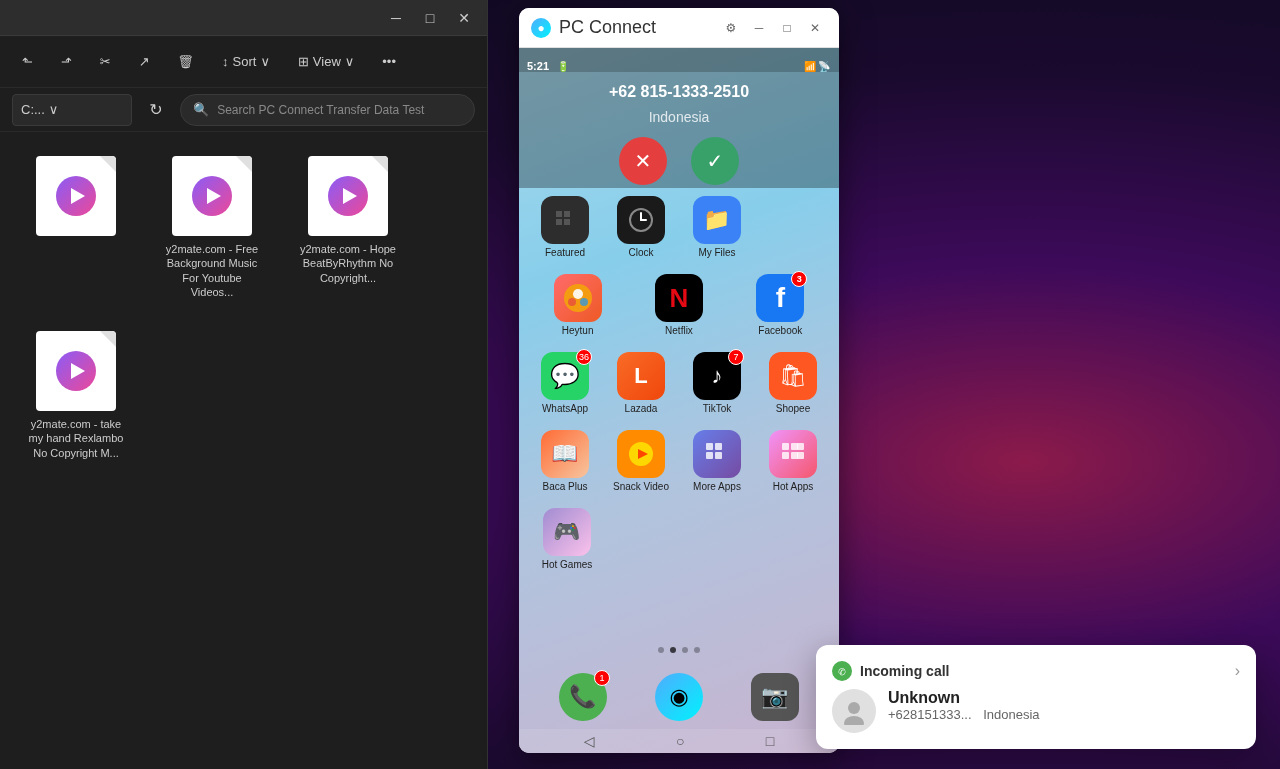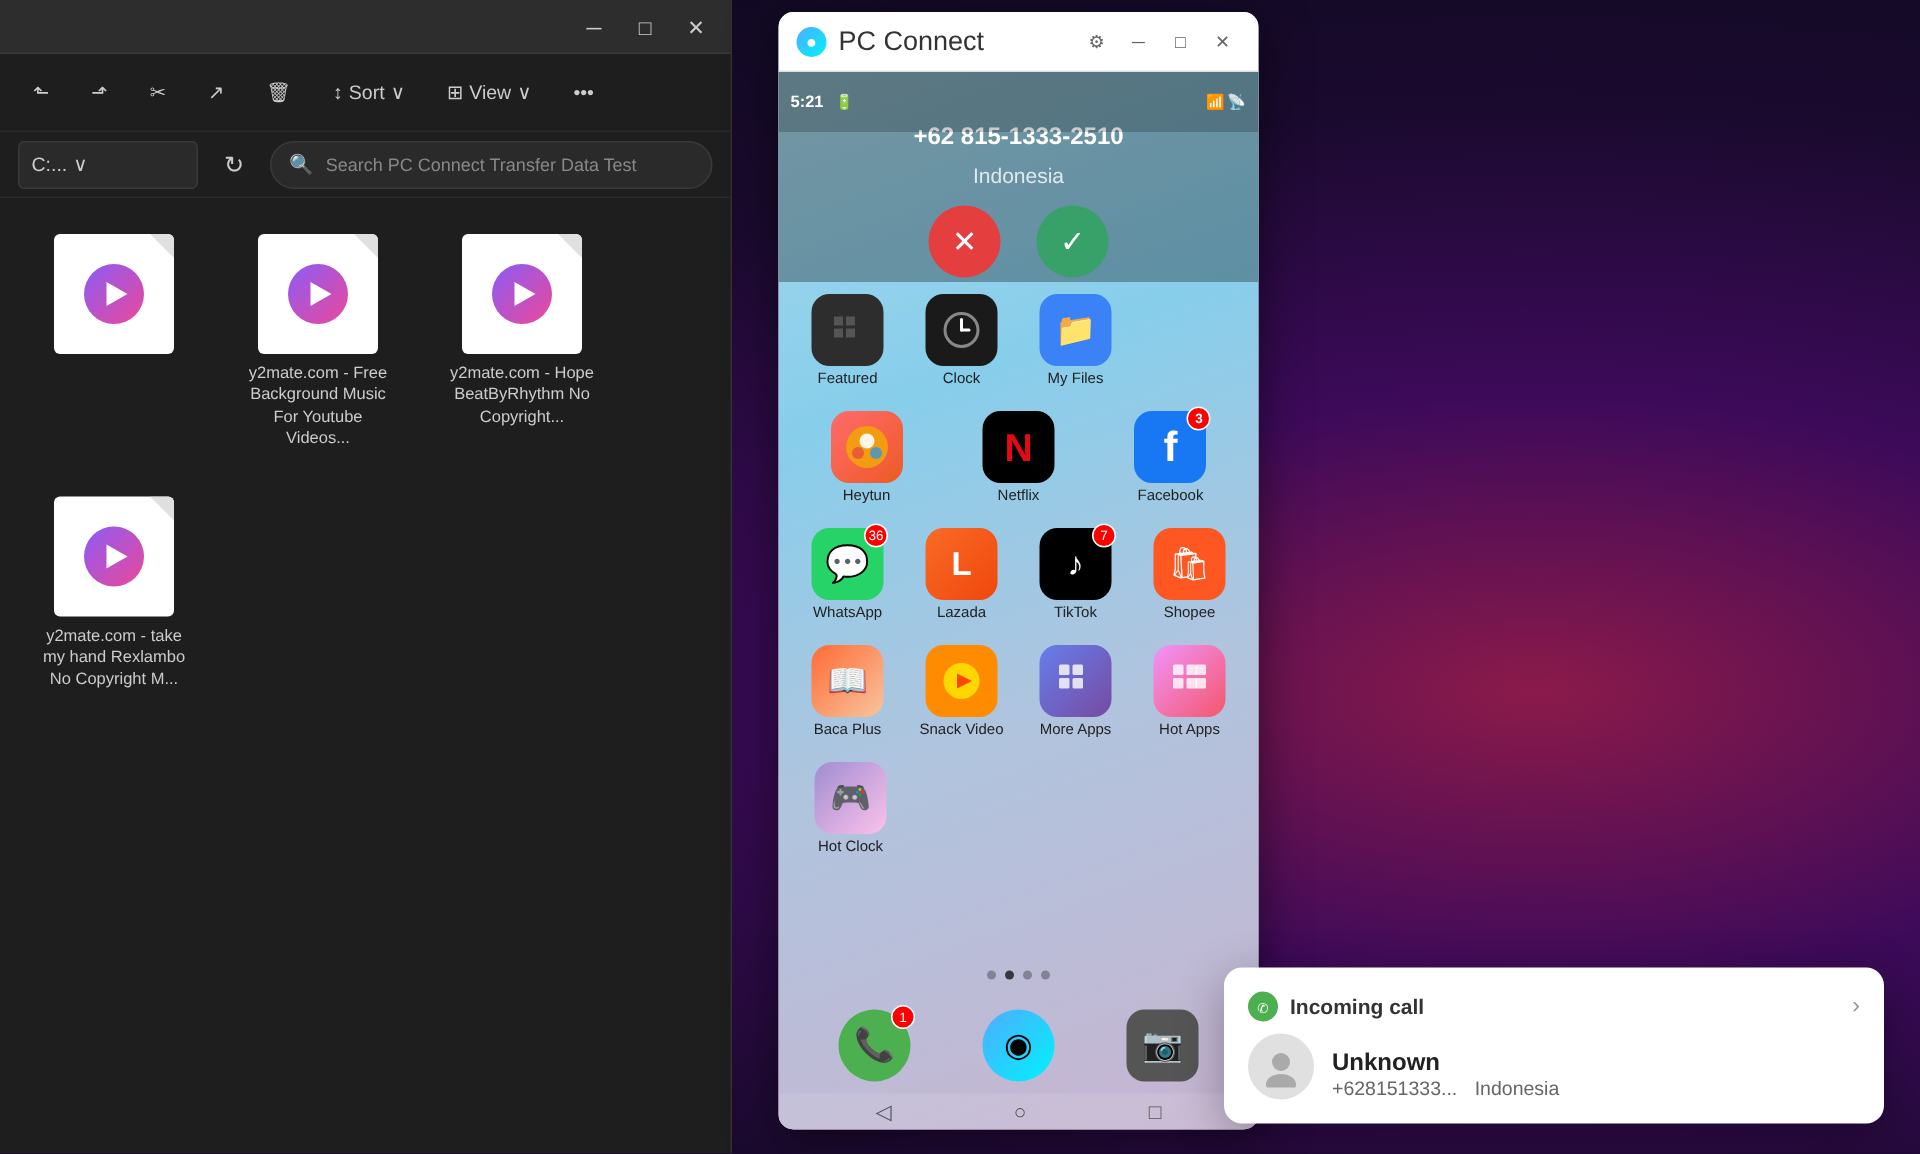--- a/index.html
+++ b/index.html
@@ -326,24 +326,24 @@
 
     .call-btn.decline { background: #e53e3e; color: white; }
     .call-btn.accept { background: #38a169; color: white; }
 
     
     .status-bar {
       position: absolute;
       top: 0;
       left: 0;
       right: 0;
-      height: 40px;
+      height: 24px;
       background: rgba(0,0,0,0.2);
       display: flex;
-      align-items: center;
+      align-items: flex-end;
       padding: 0 8px;
       font-size: 11px;
       color: white;
       z-index: 20;
       gap: 4px;
     }
 
     .status-time { font-weight: bold; }
     .status-icons { margin-left: auto; display: flex; gap: 2px; font-size: 10px; }
 
@@ -778,21 +778,21 @@
               <rect x="18" y="12" width="7" height="7" rx="1" fill="white" opacity="0.8"></rect>
             </svg>
           </div>
           <span class="app-name">Hot Apps</span>
         </div>
       </div>
 
       <div class="app-row" style="justify-content:flex-start;padding-left:16px;">
         <div class="app-item">
           <div class="app-icon" style="background:linear-gradient(135deg,#a18cd1,#fbc2eb);border-radius:12px;font-size:22px;">🎮</div>
-          <span class="app-name">Hot Clock</span>
+          <span class="app-name">Hot Games</span>
         </div>
       </div>
 
     </div>
 
     <div class="page-dots">
       <div class="dot"></div>
       <div class="dot active"></div>
       <div class="dot"></div>
       <div class="dot"></div>
@@ -826,21 +826,21 @@
     <div class="notif-header">
       <div class="notif-icon">
         <svg width="14" height="14" viewBox="0 0 14 14">
             <circle cx="7" cy="7" r="6" fill="#4caf50"></circle>
             <text x="7" y="11" text-anchor="middle" font-size="9" fill="white">✆</text>
           </svg>
       </div>
       <span class="notif-title">Incoming call</span>
       <span class="notif-arrow">›</span>
     </div>
-    <div style="display:flex;align-items:flex-end;gap:12px;">
+    <div style="display:flex;align-items:flex-start;gap:12px;">
       <div class="notif-avatar">
         <svg width="28" height="28" viewBox="0 0 28 28">
             <circle cx="14" cy="11" r="6" fill="#aaa"></circle>
             <ellipse cx="14" cy="26" rx="10" ry="7" fill="#aaa"></ellipse>
           </svg>
       </div>
       <div>
         <div class="notif-name">Unknown</div>
         <div class="notif-number">
           <span>+628151333...</span>

